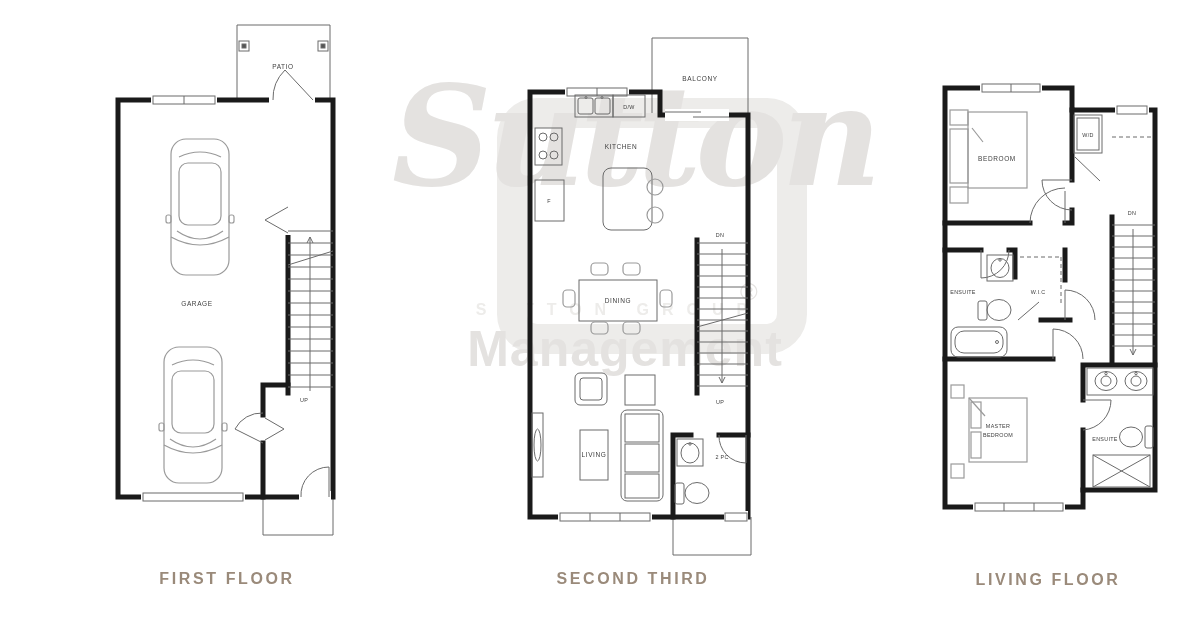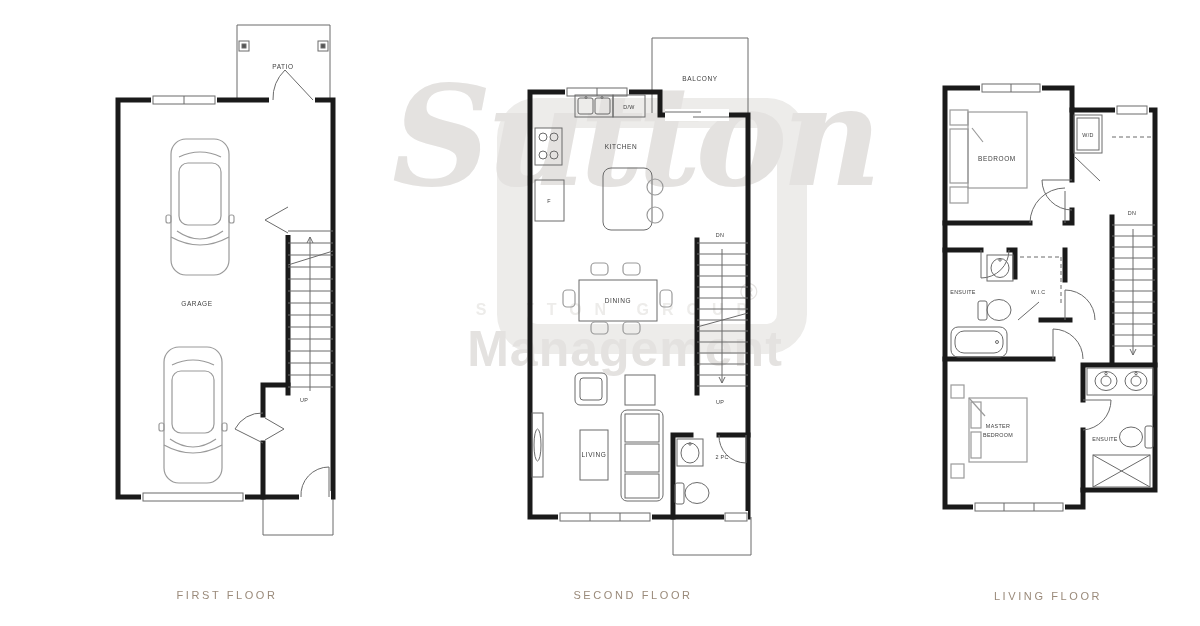--- a/index.html
+++ b/index.html
@@ -16,22 +16,22 @@
   
   .plan{position:absolute;z-index:1;}
   .wall{fill:none;stroke:var(--wall,#1a1a1a);stroke-width:5;stroke-linecap:square;}
   .thin{fill:none;stroke:var(--thin,#6b6b6b);stroke-width:1;}
   .furn{fill:none;stroke:var(--furniture,#9a9a9a);stroke-width:1.2;}
   .open{fill:var(--background,#fff);stroke:none;}
   .winfill{fill:var(--background,#fff);stroke:var(--thin,#6b6b6b);stroke-width:1;}
   .dash{stroke-dasharray:4 3;}
   text.room{font-size:6.5px;fill:var(--label,#3d3d3d);letter-spacing:.6px;text-anchor:middle;font-family:"Liberation Sans",sans-serif;}
   text.tiny{font-size:5.4px;fill:var(--label,#3d3d3d);letter-spacing:.3px;text-anchor:middle;font-family:"Liberation Sans",sans-serif;}
-  .floor-title{position:absolute;z-index:1;transform:translateX(-50%);font-size:11px;font-weight:normal;
-               letter-spacing:2.6px;color:var(--title,#9a8a7a);white-space:nowrap;margin-top:19px;}
+  .floor-title{position:absolute;z-index:1;transform:translateX(-50%);font-size:16px;font-weight:bold;
+               letter-spacing:2.6px;color:var(--title,#9a8a7a);white-space:nowrap;}
 </style>
 </head>
 <body>
 
 <div id="stage">
 
   <div class="wm wm-frame"></div>
   <div class="wm wm-script">Sutton</div>
   <div class="wm wm-reg">®</div>
   <div class="wm wm-group">SUTTON GROUP</div>
@@ -307,15 +307,15 @@
     <text class="tiny" x="163" y="72">W/D</text>
     <text class="tiny" x="207" y="150">DN</text>
     <text class="tiny" x="38" y="229">ENSUITE</text>
     <text class="tiny" x="113" y="229">W.I.C</text>
     <text class="tiny" x="73" y="363">MASTER</text>
     <text class="tiny" x="73" y="372">BEDROOM</text>
     <text class="tiny" x="180" y="376">ENSUITE</text>
   </svg>
 
   <div class="floor-title" style="left:227px;top:570px">FIRST FLOOR</div>
-  <div class="floor-title" style="left:633px;top:570px">SECOND FLOOR</div>
+  <div class="floor-title" style="left:633px;top:570px">SECOND THIRD</div>
   <div class="floor-title" style="left:1048px;top:571px">LIVING FLOOR</div>
 </div>
 
 </body></html>

